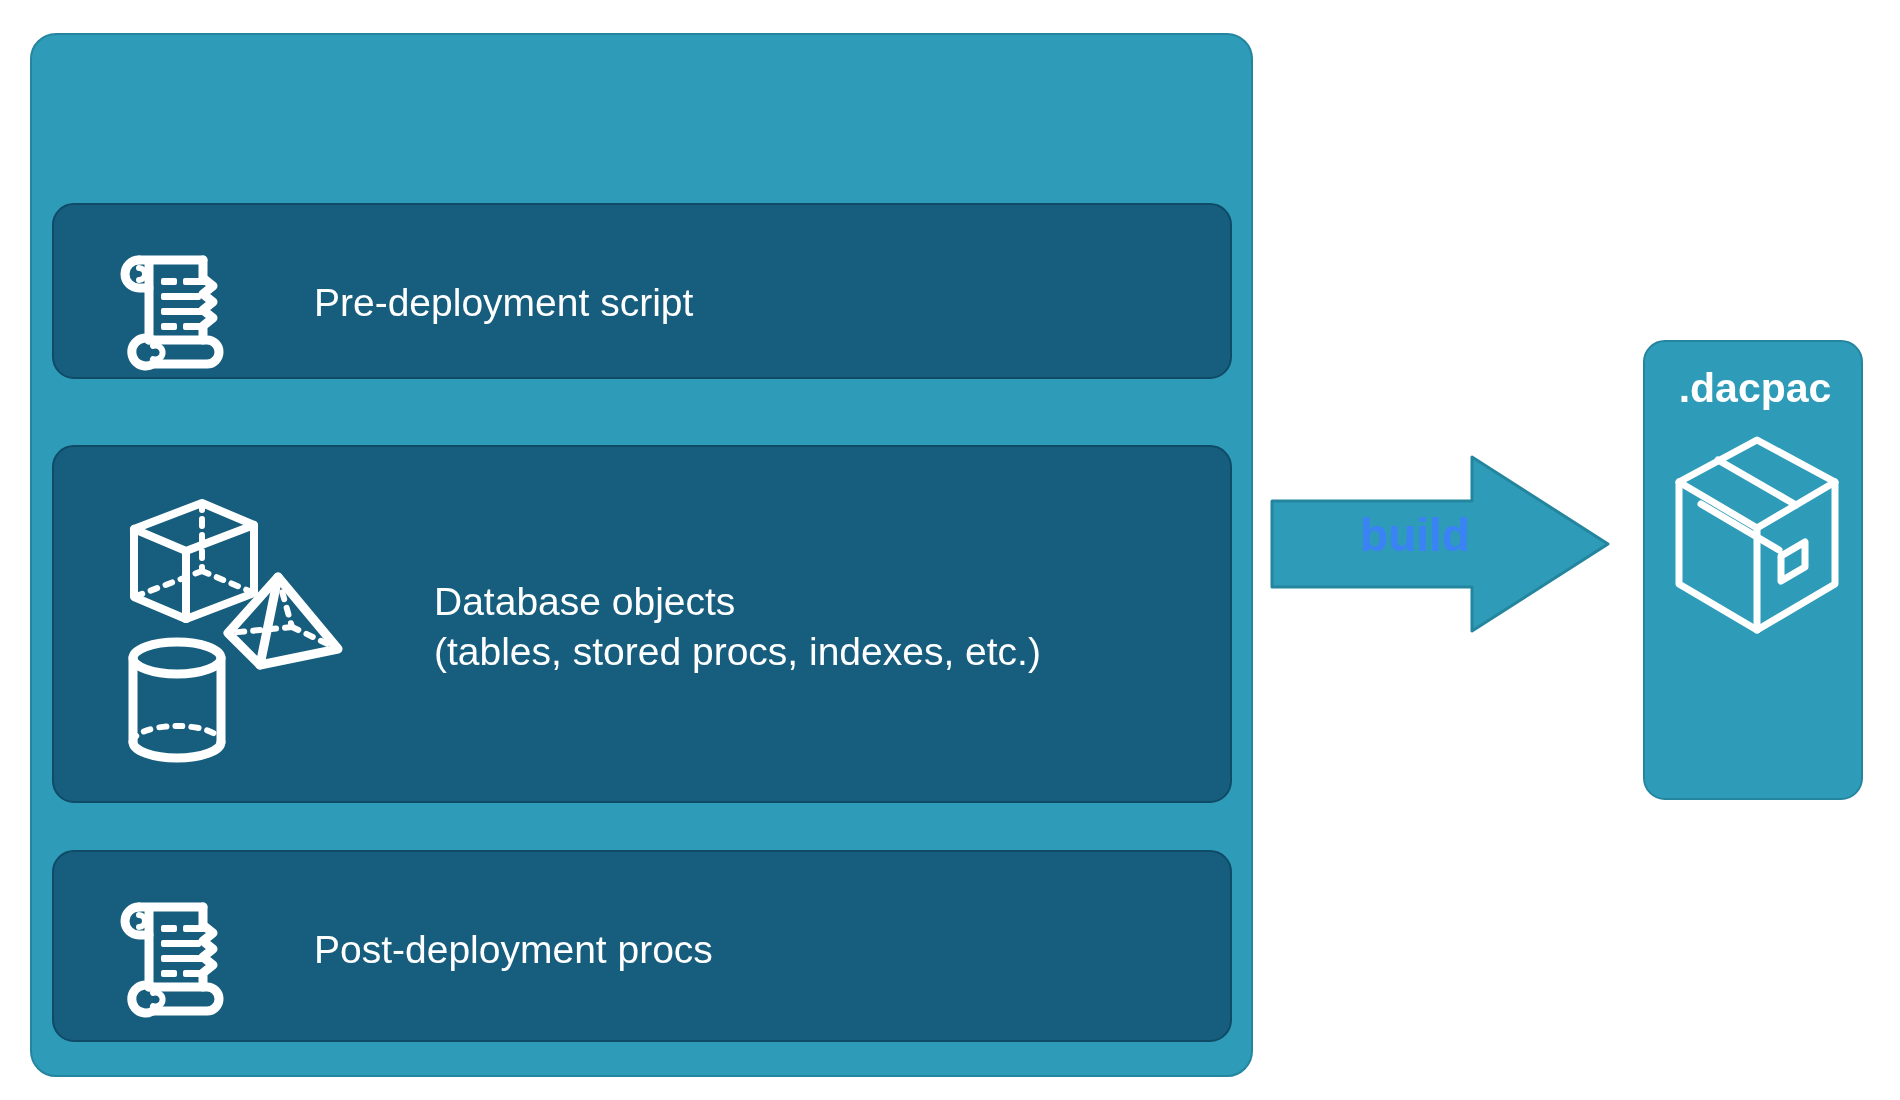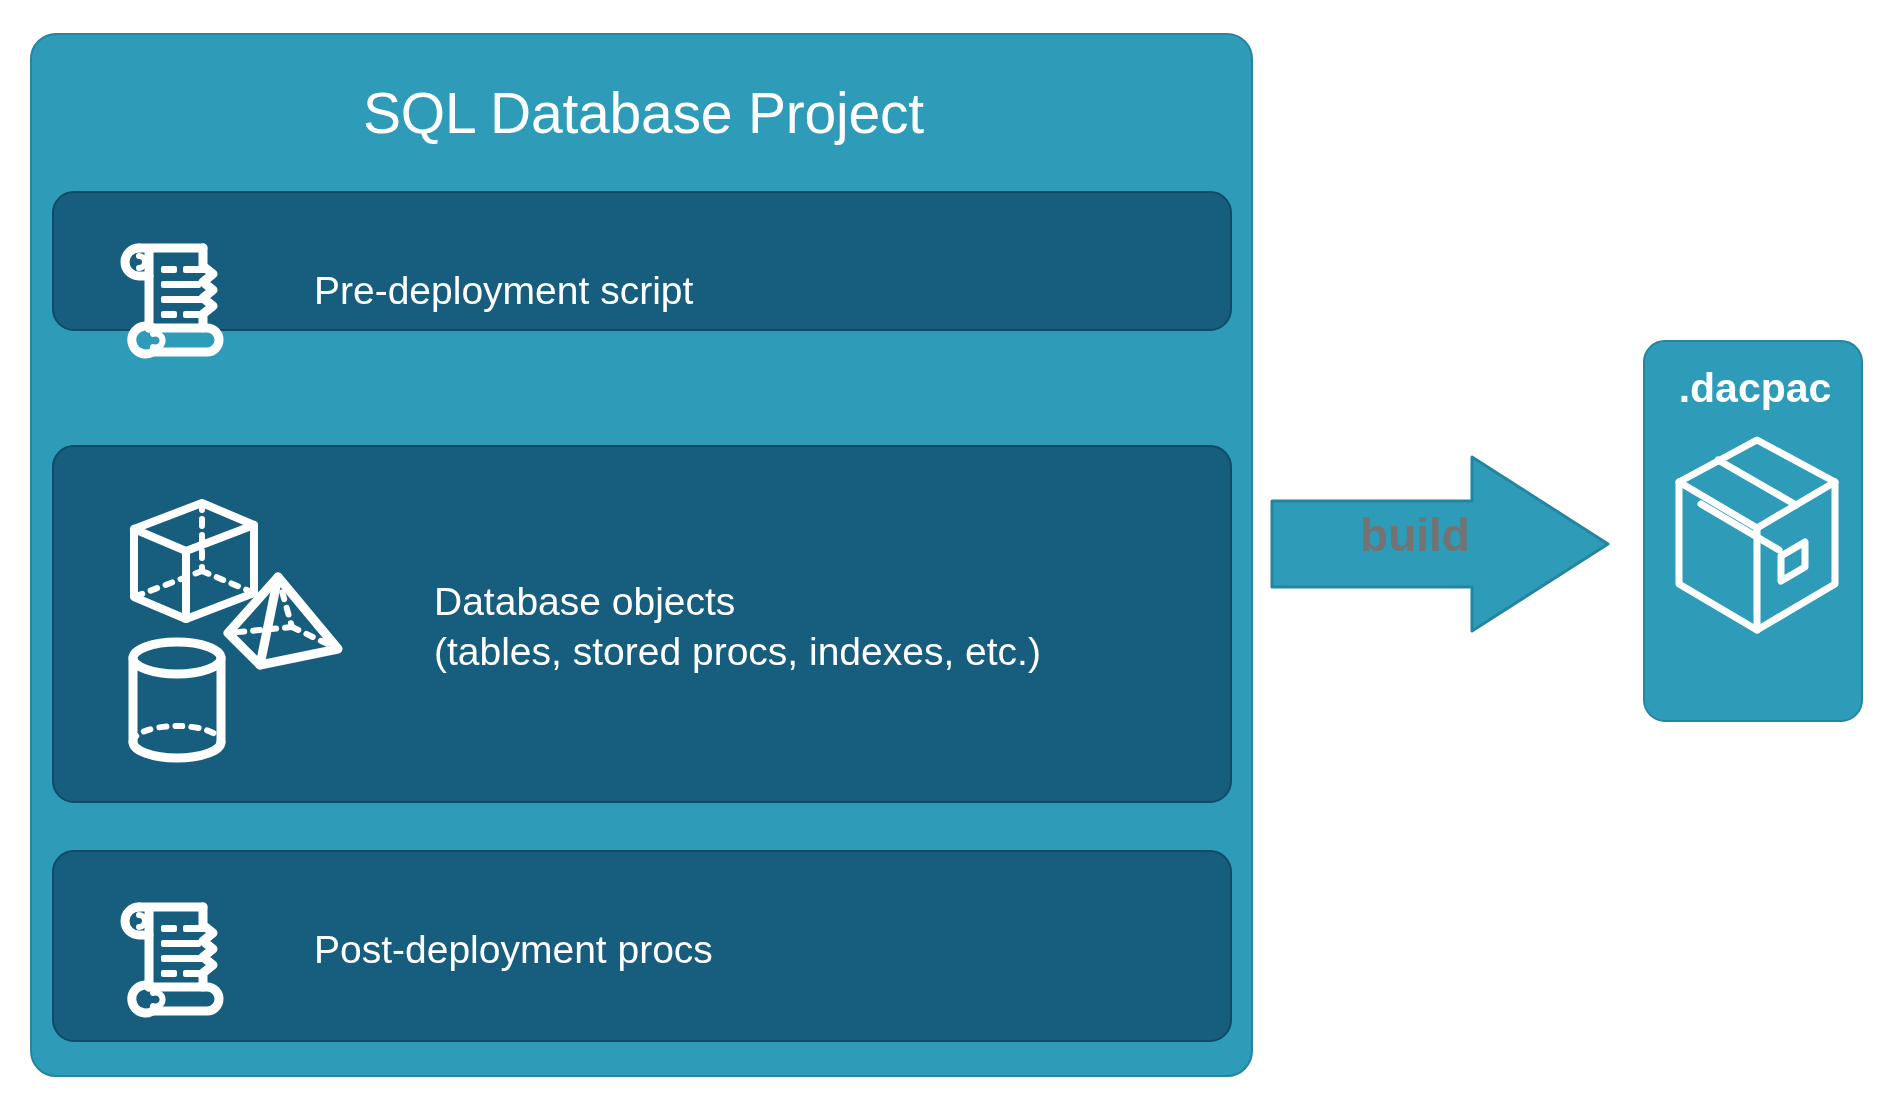--- a/index.html
+++ b/index.html
@@ -50,21 +50,21 @@
   
   .card {
     position: absolute;
     left: 20px;
     width: 1180px;
     background: #175E7E;
     border: 2px solid #0F4A66;
     border-radius: 22px;
     box-sizing: border-box;
   }
-  .card-pre   { top: 156px; height: 140px; padding-left: 20px; }
+  .card-pre   { top: 168px; height: 176px; padding-left: 20px; }
   .card-obj   { top: 410px; height: 358px; }
   .card-post  { top: 815px; height: 192px; }
 
   .card-label {
     position: absolute;
     color: #ffffff;
     font-size: 39px;
     font-weight: 400;
     line-height: 1.28;
     white-space: pre;
@@ -117,34 +117,34 @@
     top: 455px;
     width: 338px;
     height: 178px;
   }
   .build-label {
     position: absolute;
     left: 1320px;
     top: 512px;
     width: 190px;
     text-align: center;
-    color: #737373;
+    color: #3b82f6;
     font-size: 46px;
     font-weight: bold;
     line-height: 1;
     white-space: nowrap;
   }
 
   
   .dacpac-panel {
     position: absolute;
     left: 1643px;
     top: 340px;
     width: 220px;
-    height: 382px;
+    height: 460px;
     background: #2E9CB8;
     border: 2px solid #24859F;
     border-radius: 22px;
     box-sizing: border-box;
   }
   .dacpac-label {
     position: absolute;
     left: 0;
     top: 26px;
     width: 220px;
@@ -164,21 +164,20 @@
   }
   svg { display: block; overflow: visible; }
 </style>
 </head>
 <body>
 
 <div id="stage">
 
   <div class="project-panel">
 
-    <div class="project-title">SQL Database Project</div>
 
     <div class="card card-pre">
 
       <div class="icon-scroll">
         <svg width="122" height="122" viewBox="0 0 122 122">
           <g fill="none" stroke="#ffffff" stroke-width="9" stroke-linecap="round" stroke-linejoin="round">
 
             <path d="M30 20 H94"></path>
 
             <path d="M30 20 a14 14 0 1 0 0 28 h10"></path>

